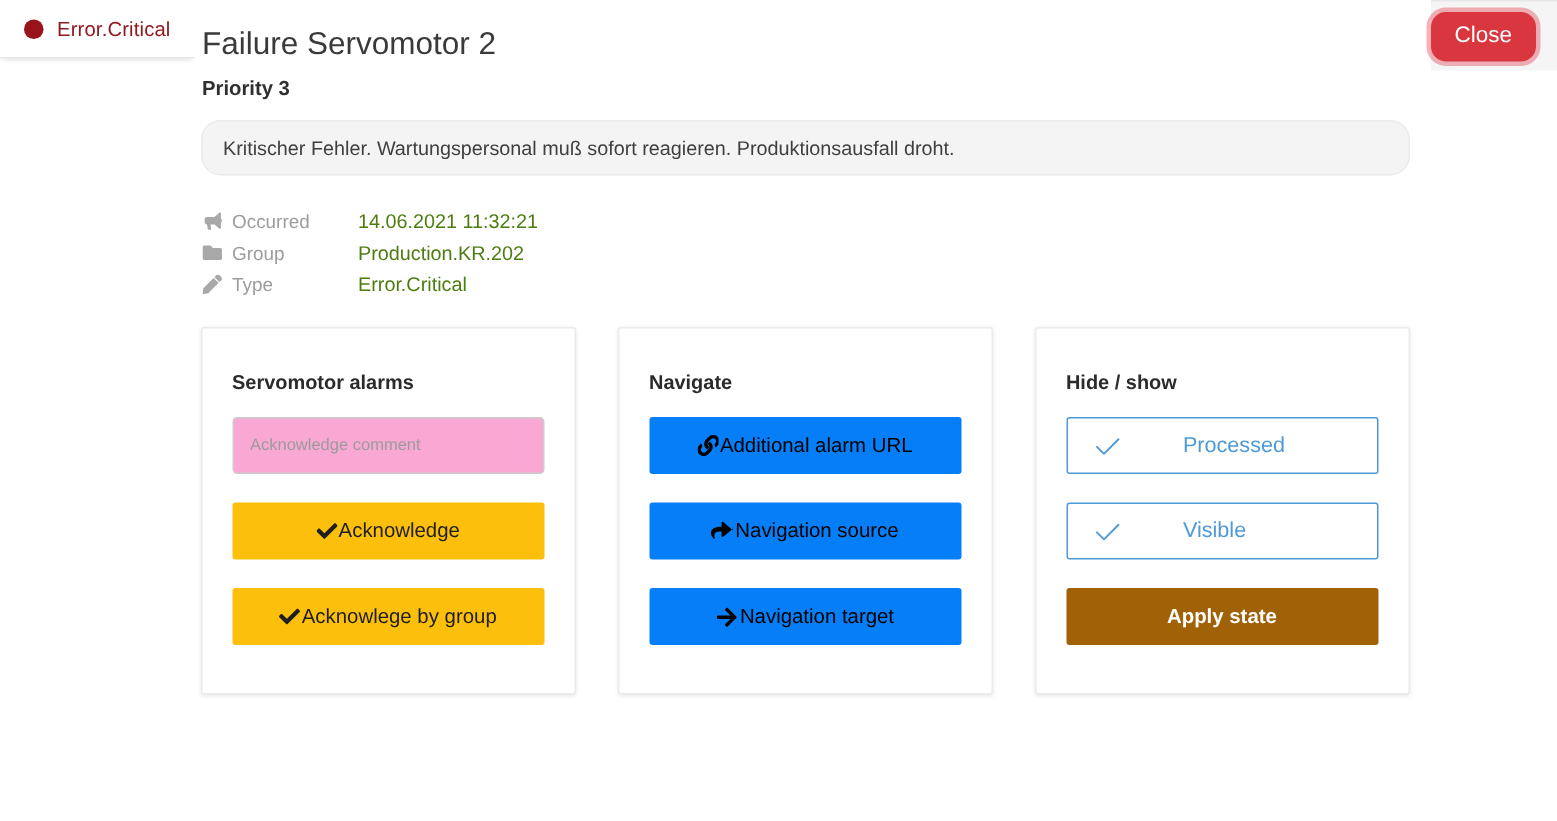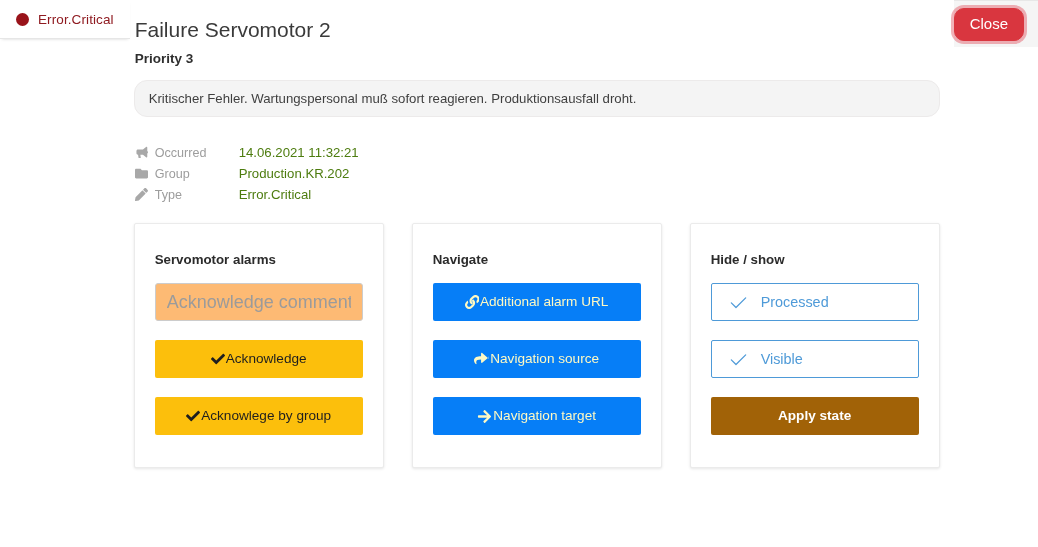--- a/index.html
+++ b/index.html
@@ -72,21 +72,21 @@
     padding: 11px 14px;
     font-size: 13.2px;
     color: #3f3f3f;
     height: 37px;
     display: flex;
     align-items: center;
   }
 
   
   .meta {
-    margin-top: 25px;
+    margin-top: 20px;
     margin-left: 1px;
   }
   .meta-row {
     display: flex;
     align-items: center;
     height: 21px;
   }
   .meta-ico {
     width: 20px;
     flex: 0 0 20px;
@@ -130,24 +130,24 @@
     margin: 10px 0 16px 0;
   }
 
   .ack-input {
     display: block;
     width: 100%;
     height: 38px;
     border: 1px solid #ccc;
     border-radius: 3px;
     padding: 0 11px;
-    font-size: 18px;
+    font-size: 11px;
     color: #3a3a3a;
     font-family: "Liberation Sans", sans-serif;
-    background: #fdba74;
+    background: #f9a8d4;
     outline: none;
   }
   .ack-input::placeholder { color: #9b9b9b; }
 
   .btn {
     display: flex;
     align-items: center;
     justify-content: center;
     width: 100%;
     height: 38px;
@@ -160,35 +160,36 @@
     padding: 0;
     line-height: 1;
   }
   .btn svg { display: block; margin-right: 1px; }
   .btn-warning {
     background: #fcbf0c;
     color: #1f1f1f;
   }
   .btn-primary {
     background: #067ef7;
-    color: #fef9c3;
+    color: #000000;
     align-items: center;
   }
   .btn-teal {
     background: #a16207;
     color: #ffffff;
     font-weight: bold;
   }
   .btn-outline {
     background: #ffffff;
     color: #4e9ad8;
     border: 1px solid #4e9ad8;
     justify-content: flex-start;
     padding-left: 18px;
     font-size: 14.4px;
+    gap: 28px;
   }
   .btn-outline svg { margin-right: 14px; }
 
   
   .modal-footer {
     flex: 0 0 47px;
     height: 47px;
     background: #f5f5f5;
     border-top: 1px solid #e7e7e7;
     display: flex;

